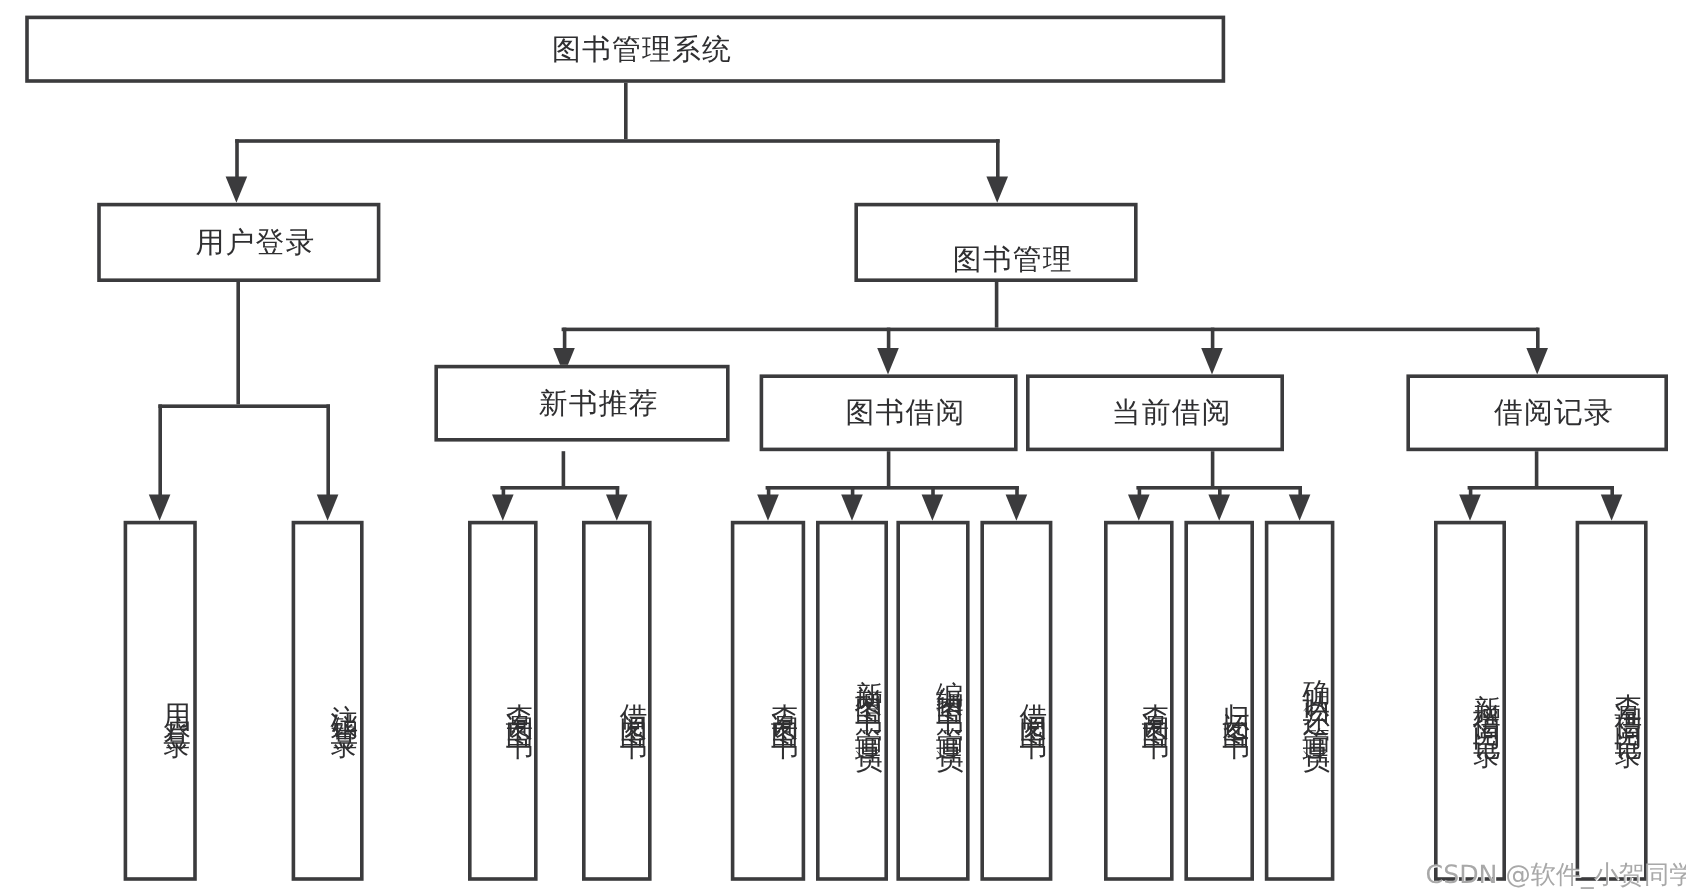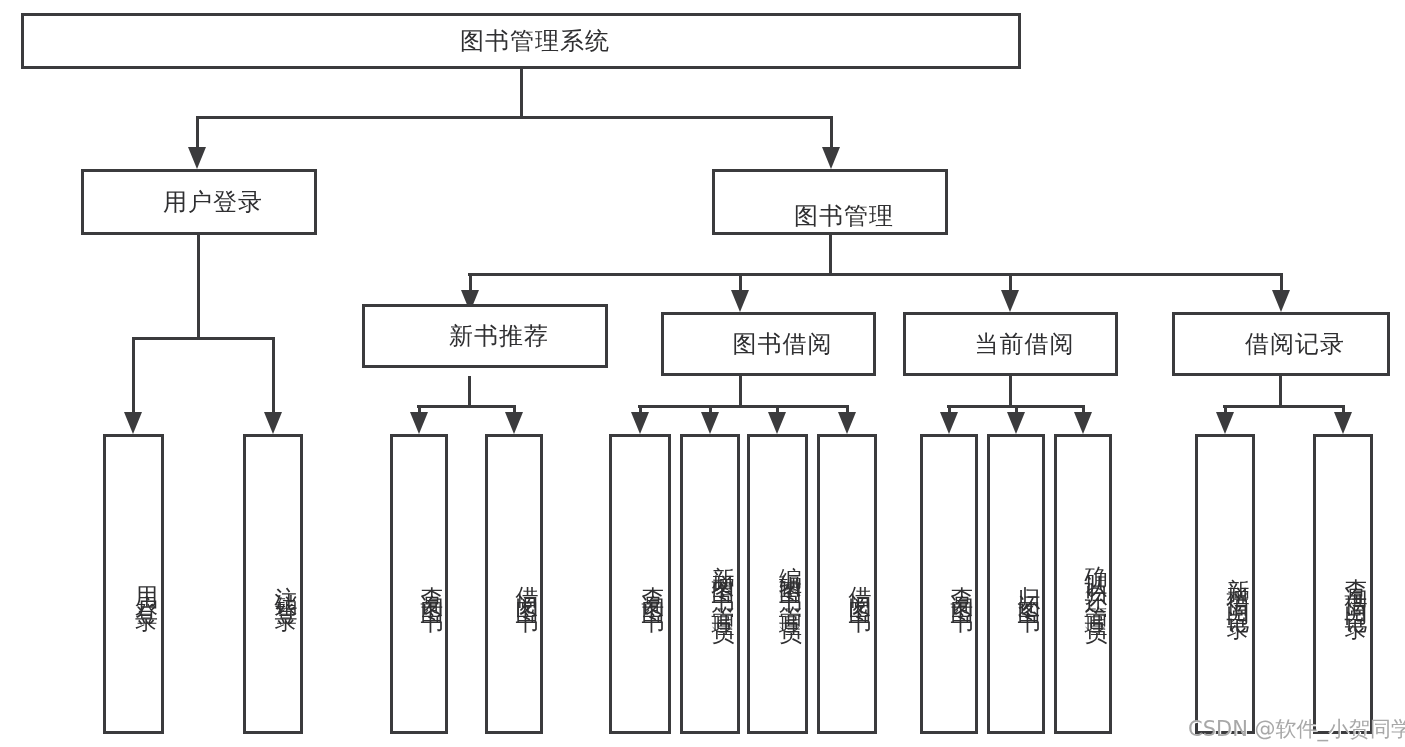--- a/index.html
+++ b/index.html
@@ -82,24 +82,24 @@
   <div class="ln" style="left:829px;top:235px;width:3px;height:38px;"></div>
   <div class="ln" style="left:468px;top:273px;width:814px;height:3px;"></div>
   <div class="arrow" style="left:461px;top:273px;height:39px;"></div>
   <div class="arrow" style="left:731px;top:273px;height:39px;"></div>
   <div class="arrow" style="left:1001px;top:273px;height:39px;"></div>
   <div class="arrow" style="left:1272px;top:273px;height:39px;"></div>
 
   <div class="node h" style="left:362px;top:304px;width:246px;height:64px;justify-content:center;">
     <span>新书推荐</span>
   </div>
-  <div class="node h" style="left:633px;top:312px;width:215px;height:64px;margin-left:28px;">
+  <div class="node h" style="left:633px;top:312px;width:215px;height:64px;">
     <span>图书借阅</span>
   </div>
-  <div class="node h" style="left:903px;top:312px;width:215px;height:64px;">
+  <div class="node h" style="left:855px;top:312px;width:215px;height:64px;">
     <span>当前借阅</span>
   </div>
   <div class="node h" style="left:1172px;top:312px;width:218px;height:64px;">
     <span>借阅记录</span>
   </div>
 
   <div class="ln" style="left:468px;top:376px;width:3px;height:29px;"></div>
   <div class="ln" style="left:417px;top:405px;width:99px;height:3px;"></div>
   <div class="arrow" style="left:410px;top:405px;height:29px;"></div>
   <div class="arrow" style="left:505px;top:405px;height:29px;"></div>

